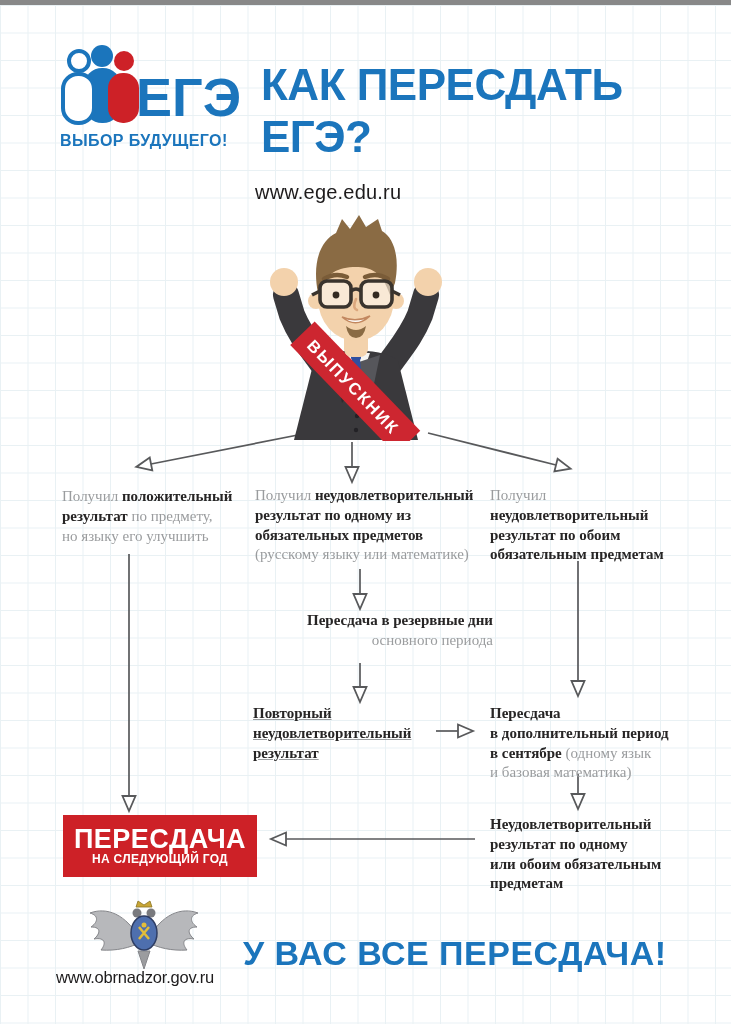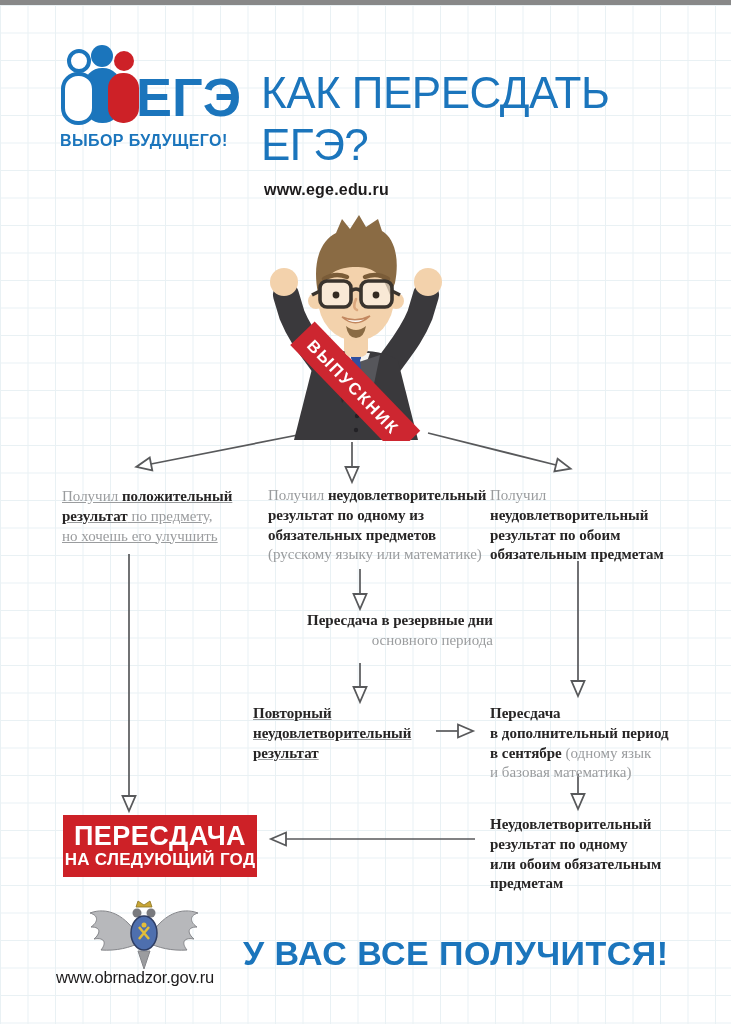--- a/index.html
+++ b/index.html
@@ -15,51 +15,51 @@
     overflow:hidden;
     font-family:"Liberation Sans", sans-serif;
   }
   .abs{position:absolute;}
   
   .logo-tagline{
     left:60px;top:127px;
     font-size:16px;font-weight:bold;color:#1b75bc;letter-spacing:0.4px;
   }
   .title{
-    left:261px;top:62px;width:452px;
-    font-size:44px;font-weight:normal;color:#1b75bc;
+    left:261px;top:54px;width:452px;
+    font-size:44px;font-weight:bold;color:#1b75bc;
     line-height:1.18;letter-spacing:-0.5px;
   }
   .ege-url{
-    left:264px;top:176px;
-    font-size:16px;font-weight:bold;color:#1d1b1c;letter-spacing:0.2px;
+    left:255px;top:176px;
+    font-size:20px;font-weight:normal;color:#1d1b1c;letter-spacing:0.2px;
   }
   
   .flow-text{
     font-family:"Liberation Serif", serif;
     font-size:15px;line-height:1.32;
     color:#9a9c9e;
     white-space:pre-line;
   }
   .flow-text b{color:#272525;}
-  .branch-left{left:62px;top:482px;width:200px;text-decoration:underline;}
-  .branch-mid{left:268px;top:481px;width:240px;}
+  .branch-left{left:62px;top:482px;width:200px;}
+  .branch-mid{left:255px;top:481px;width:240px;}
   .branch-right{left:490px;top:481px;width:215px;}
   .mid-step1{left:253px;top:606px;width:240px;text-align:right;}
   .mid-step2{left:253px;top:699px;width:200px;text-decoration:underline;}
   .right-step1{left:490px;top:699px;width:212px;}
   .right-step2{left:490px;top:810px;width:215px;}
   
   .result-box{
     left:63px;top:810px;width:194px;height:62px;
     background:#cd2127;color:#ffffff;text-align:center;
     display:flex;flex-direction:column;justify-content:center;
   }
   .result-box .l1{font-size:27px;font-weight:bold;letter-spacing:0.5px;line-height:1.05;}
-  .result-box .l2{font-size:17px;font-weight:bold;letter-spacing:0.3px;line-height:1.15;}
+  .result-box .l2{font-size:12px;font-weight:bold;letter-spacing:0.3px;line-height:1.15;}
   
   .obr-url{
     left:56px;top:963px;
     font-size:16.5px;font-weight:normal;color:#1d1b1c;letter-spacing:-0.2px;
   }
   .motto{
     left:243px;top:929px;
     font-size:34px;font-weight:bold;color:#1b75bc;letter-spacing:0.5px;
   }
   svg{display:block;}
@@ -142,21 +142,21 @@
     </g>
     <circle cx="80" cy="84" r="3.4" fill="#342a22"></circle>
     <circle cx="120" cy="84" r="3.4" fill="#342a22"></circle>
     <path d="M100,88 Q96,97 101,99" stroke="#dca87e" stroke-width="2.6" fill="none" stroke-linecap="round"></path>
     <path d="M86,106 Q100,118 114,105 Q100,112 86,106 Z" fill="#ffffff" stroke="#c2875f" stroke-width="1.4"></path>
     <path d="M90,115 Q100,123 110,115 Q108,127 100,127 Q92,127 90,115 Z" fill="#8a6b44"></path>
   </svg>
 
   <div class="abs flow-text branch-left"><span>Получил </span><b>положительный
 результат</b><span> по предмету,
-но хочешь его улучшить</span></div>
+но языку его улучшить</span></div>
 
   <div class="abs flow-text branch-mid"><span>Получил </span><b>неудовлетворительный
 результат по одному из
 обязательных предметов</b><span>
 (русскому языку или математике)</span></div>
 
   <div class="abs flow-text branch-right"><span>Получил
 </span><b>неудовлетворительный
 результат по обоим
 обязательным предметам</b></div>
@@ -189,15 +189,15 @@
     <path d="M54,52 L66,52 L60,70 Z" fill="#9b9c9f" stroke="#85868a" stroke-width="1"></path>
     <circle cx="53" cy="14" r="4.5" fill="#797a7e"></circle>
     <circle cx="67" cy="14" r="4.5" fill="#797a7e"></circle>
     <path d="M52,8 L68,8 L66,2 L60,6 L54,2 Z" fill="#c9a636" stroke="#8a7322" stroke-width="0.8"></path>
     <ellipse cx="60" cy="34" rx="13" ry="17" fill="#4e6fae" stroke="#2e3d63" stroke-width="1.5"></ellipse>
     <path d="M55,28 L65,40 M65,28 L55,40" stroke="#e3bd3a" stroke-width="2.5"></path>
     <circle cx="60" cy="26" r="2.5" fill="#e3bd3a"></circle>
   </svg>
   <div class="abs obr-url">www.obrnadzor.gov.ru</div>
 
-  <div class="abs motto">У ВАС ВСЕ ПОЛУЧИТСЯ!</div>
+  <div class="abs motto">У ВАС ВСЕ ПЕРЕСДАЧА!</div>
 
 </div>
 
 </body></html>

